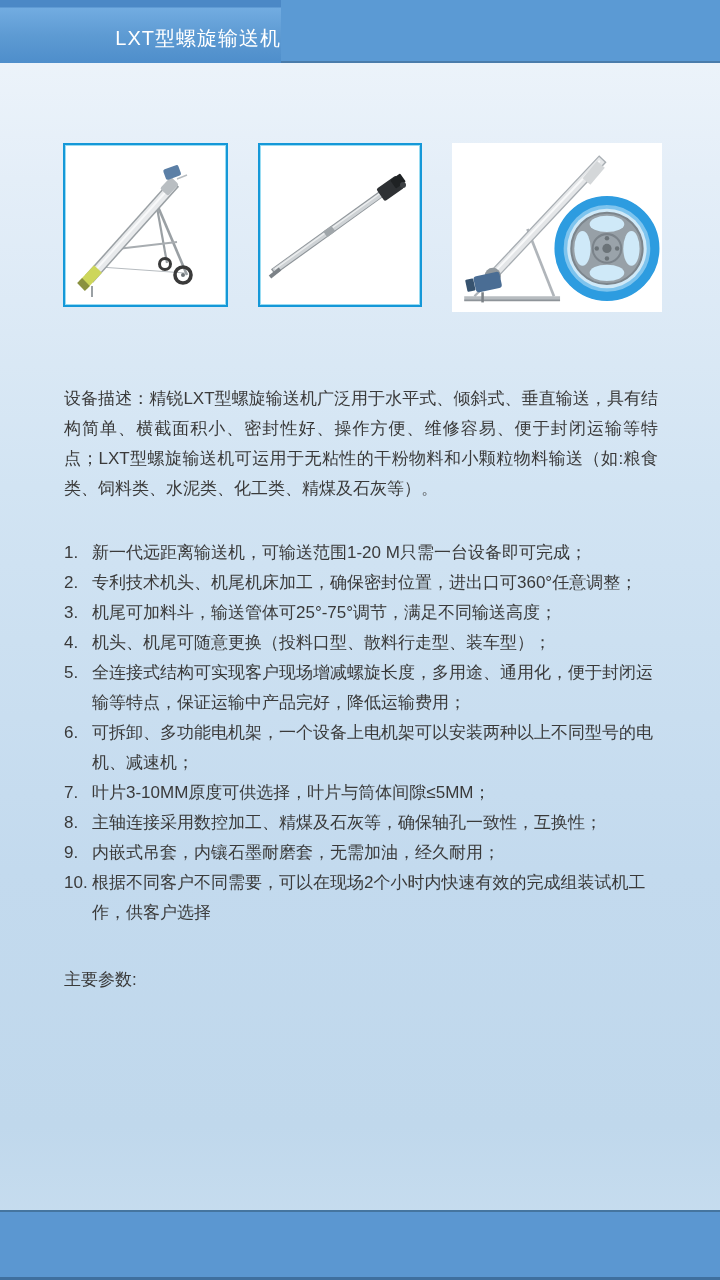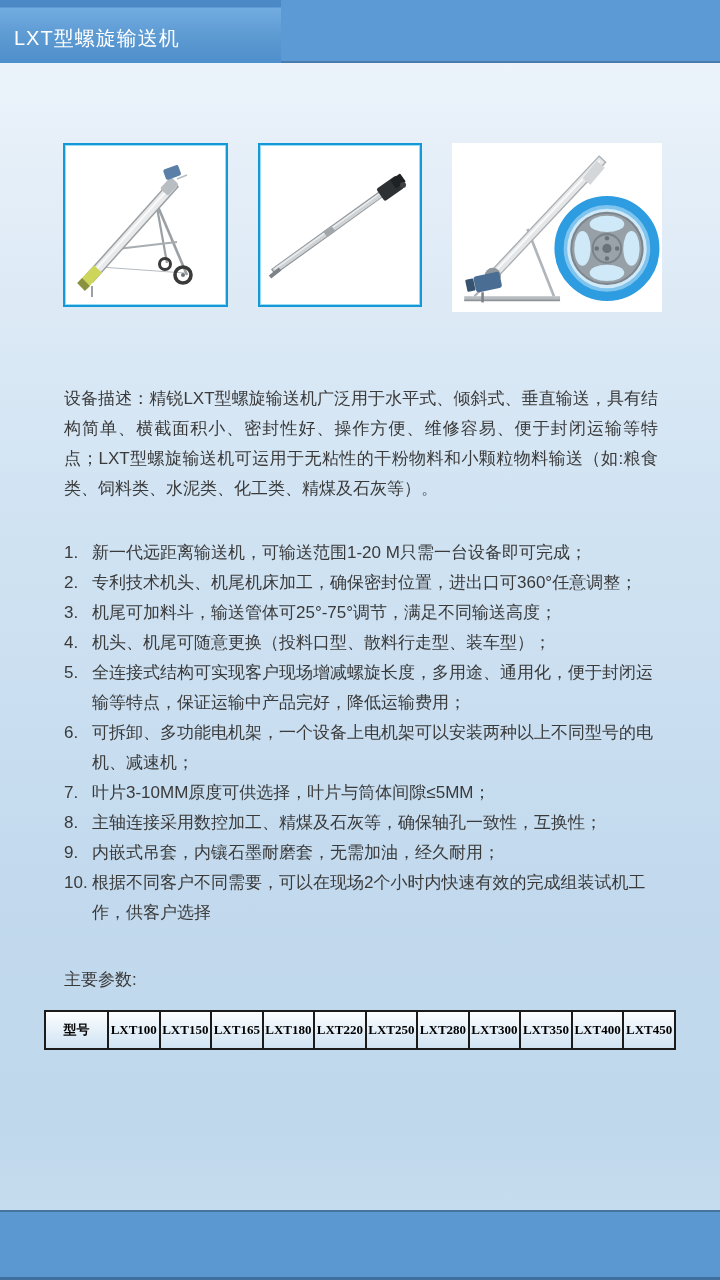--- a/index.html
+++ b/index.html
@@ -15,21 +15,21 @@
   .header-bar {
     position:absolute; top:0; left:0; width:720px; height:63px;
     background:#5b9ad4; border-bottom:2px solid #4a7cab;
   }
   .header-tab {
     position:absolute; top:0; left:0; width:281px; height:63px;
     background:linear-gradient(180deg,#4b88c6 0px,#4b88c6 7px,#72ace1 8px,#5e9bd3 55%,#4e8ecb 100%);
   }
   .header-tab .title {
     display:block; padding:25px 0 0 14px;
-    color:#ffffff; font-size:20px; letter-spacing:1px;
+    color:#ffffff; font-size:20px; letter-spacing:1px;text-align:right;
   }
 
   
   .images-row { position:absolute; top:143px; left:0; width:720px; height:170px; }
   .img-card { position:absolute; top:0; background:#ffffff; }
   .img-card.bordered { border:2px solid #1598d8; box-shadow:inset 0 0 0 1px #9adcf2; }
   .img-card-1 { left:63px;  width:165px; height:164px; }
   .img-card-2 { left:258px; width:164px; height:164px; }
   .img-card-3 { left:452px; width:210px; height:169px; }
   .img-card svg { display:block; width:100%; height:100%; }
@@ -227,34 +227,20 @@
         <col>
         <col>
         <col>
         <col>
         <col>
         <col>
         <col>
         <col>
     </colgroup>
     <tbody>
-        <tr class="row-models">
-      <td class="row-label">型号</td>
-      <td>LXT100</td>
-      <td>LXT150</td>
-      <td>LXT165</td>
-      <td>LXT180</td>
-      <td>LXT220</td>
-      <td>LXT250</td>
-      <td>LXT280</td>
-      <td>LXT300</td>
-      <td>LXT350</td>
-      <td>LXT400</td>
-      <td>LXT450</td>
-    </tr>
   </tbody>
     </table>
 
   <div class="footer">
     <div class="footer-edge"></div>
   </div>
 
 </div>
 
 </body></html>

